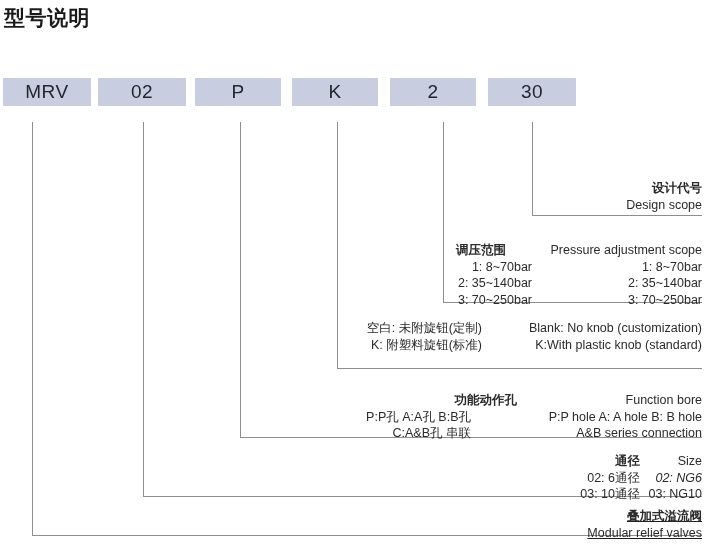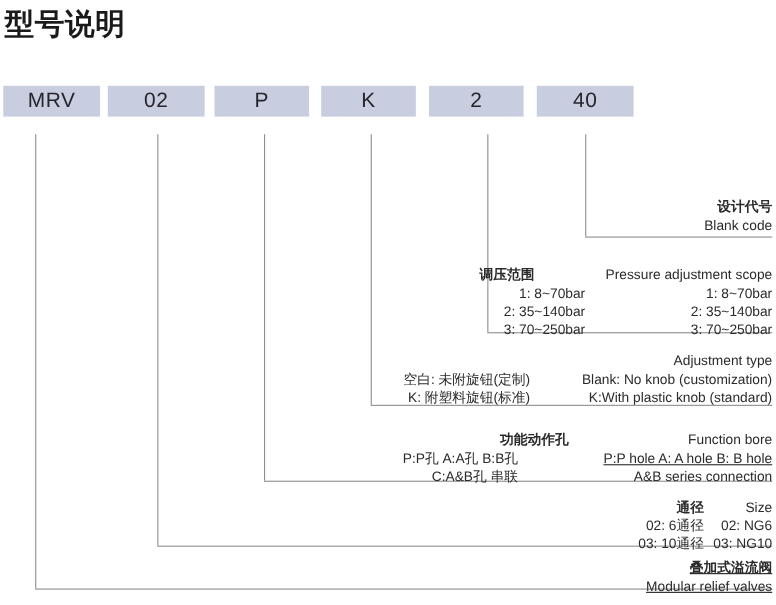--- a/index.html
+++ b/index.html
@@ -17,21 +17,21 @@
     height: 550px;
     background: #ffffff;
     overflow: hidden;
   }
 
   
   .page-title {
     position: absolute;
     left: 4px;
     top: 4px;
-    font-size: 27px;
+    font-size: 21px;
     font-weight: bold;
     letter-spacing: 0.5px;
     color: #1a1a1a;
     white-space: nowrap;
   }
 
   
   .code-box {
     position: absolute;
     top: 78px;
@@ -105,21 +105,21 @@
   <div class="code-box" style="left:195px;width:86px;">
       <span>P</span>
     </div>
   <div class="code-box" style="left:292px;width:86px;">
       <span>K</span>
     </div>
   <div class="code-box" style="left:390px;width:86px;">
       <span>2</span>
     </div>
   <div class="code-box" style="left:488px;width:88px;">
-      <span>40</span>
+      <span>30</span>
     </div>
 
   <div class="vline" style="left:532px;top:122px;height:93px;"></div>
   <div class="hline" style="left:532px;top:215px;width:170px;"></div>
 
   <div class="vline" style="left:443px;top:122px;height:180px;"></div>
   <div class="hline" style="left:443px;top:302px;width:259px;"></div>
 
   <div class="vline" style="left:337px;top:122px;height:246px;"></div>
   <div class="hline" style="left:337px;top:368px;width:365px;"></div>
@@ -131,80 +131,79 @@
   <div class="hline" style="left:143px;top:496px;width:559px;"></div>
 
   <div class="vline" style="left:32px;top:122px;height:413px;"></div>
   <div class="hline" style="left:32px;top:535px;width:670px;"></div>
 
   <div class="label-block" style="top:180px;margin-left:21px;">
     <div class="label-row row-head">
       <span class="cn">设计代号</span>
     </div>
     <div class="label-row row-sub">
-      <span class="en">Blank code</span>
+      <span class="en">Design scope</span>
     </div>
   </div>
 
   <div class="label-block" style="top:242px;">
     <div class="label-row row-head">
       <span class="cn" style="width:104px;">调压范围</span>
-      <span class="en" style="width:196px;margin-left:20px;">Pressure adjustment scope</span>
+      <span class="en" style="width:196px;">Pressure adjustment scope</span>
     </div>
     <div class="label-row row-sub">
       <span class="cn" style="width:130px;">1: 8~70bar</span>
       <span class="en" style="width:170px;">1: 8~70bar</span>
     </div>
     <div class="label-row row-sub">
       <span class="cn" style="width:130px;">2: 35~140bar</span>
       <span class="en" style="width:170px;">2: 35~140bar</span>
     </div>
     <div class="label-row row-sub">
       <span class="cn" style="width:130px;">3: 70~250bar</span>
       <span class="en" style="width:170px;">3: 70~250bar</span>
     </div>
   </div>
 
   <div class="label-block" style="top:320px;">
     <div class="label-row row-head">
-      <span class="en" style="width:190px;">Adjustment type</span>
     </div>
     <div class="label-row row-sub">
       <span class="cn" style="width:142px;">空白: 未附旋钮(定制)</span>
       <span class="en" style="width:220px;">Blank: No knob (customization)</span>
     </div>
     <div class="label-row row-sub">
       <span class="cn" style="width:142px;">K: 附塑料旋钮(标准)</span>
       <span class="en" style="width:220px;">K:With plastic knob (standard)</span>
     </div>
   </div>
 
   <div class="label-block" style="top:392px;">
     <div class="label-row row-head">
       <span class="cn" style="width:236px;">功能动作孔</span>
       <span class="en" style="width:185px;">Function bore</span>
     </div>
     <div class="label-row row-sub">
       <span class="cn" style="width:190px;">P:P孔  A:A孔  B:B孔</span>
-      <span class="en" style="width:231px;text-decoration:underline;">P:P hole   A: A hole   B: B hole</span>
+      <span class="en" style="width:231px;">P:P hole   A: A hole   B: B hole</span>
     </div>
     <div class="label-row row-sub">
       <span class="cn" style="width:190px;">C:A&amp;B孔 串联</span>
       <span class="en" style="width:231px;">A&amp;B series connection</span>
     </div>
   </div>
 
   <div class="label-block" style="top:453px;">
     <div class="label-row row-head">
       <span class="cn" style="width:92px;">通径</span>
       <span class="en" style="width:62px;">Size</span>
     </div>
     <div class="label-row row-sub">
       <span class="cn" style="width:92px;">02: 6通径</span>
-      <span class="en" style="width:62px;">02: NG6</span>
+      <span class="en" style="width:62px;font-style:italic;">02: NG6</span>
     </div>
     <div class="label-row row-sub">
       <span class="cn" style="width:92px;">03: 10通径</span>
       <span class="en" style="width:62px;">03: NG10</span>
     </div>
   </div>
 
   <div class="label-block" style="top:508px;text-decoration:underline;">
     <div class="label-row row-head">
       <span class="cn">叠加式溢流阀</span>

